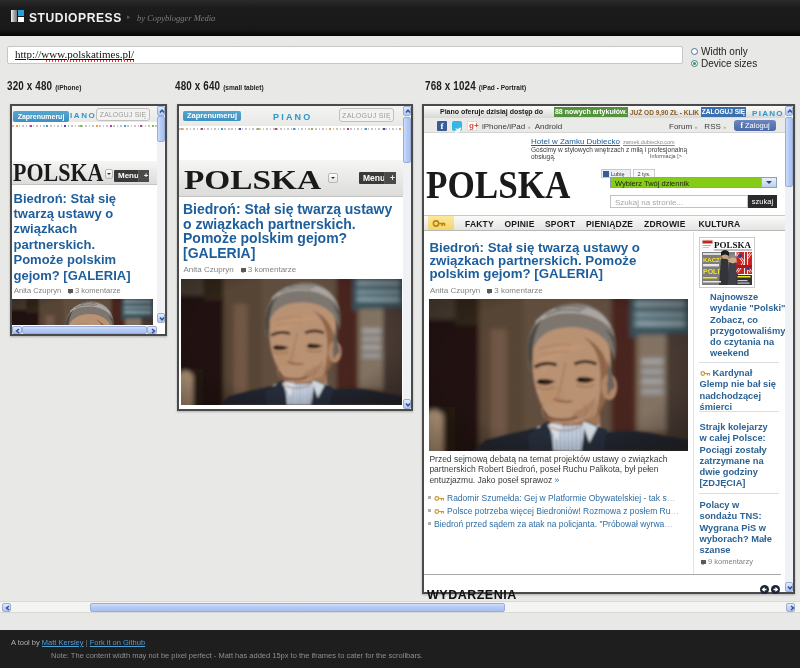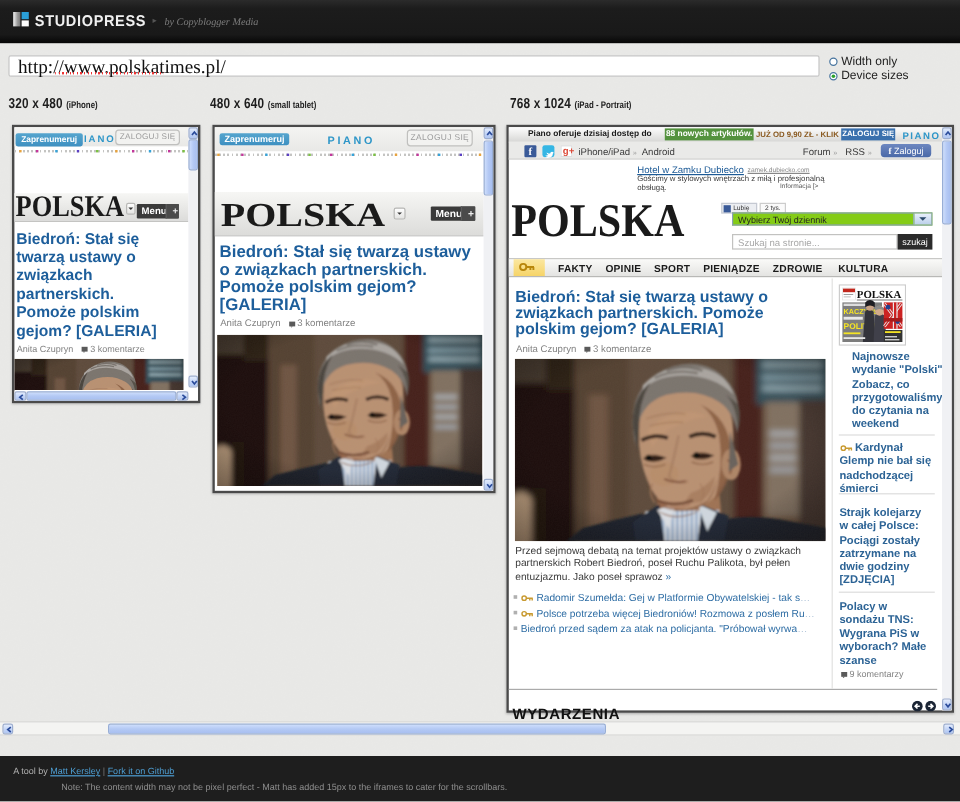--- a/index.html
+++ b/index.html
@@ -10,21 +10,21 @@
 #hdr{left:0;top:0;width:800px;height:36px;background:linear-gradient(#2b2b2b,#1c1c1c 20%,#191919 80%,#060606);}
 #hdr .logoicon{left:11px;top:10px;width:13px;height:12px;}
 #hdr .li-l{left:0;top:0;width:6px;height:12px;background:linear-gradient(90deg,#f4f4f4,#9a9a9a 60%,#777);}
 #hdr .li-tr{left:7px;top:0;width:6px;height:6px;background:#2a9fd8;}
 #hdr .li-br{left:7px;top:7px;width:6px;height:5px;background:#fdfdfd;}
 #sp-name{left:29px;top:10px;font-size:13px;font-weight:bold;letter-spacing:0.6px;color:#f0f0f0;transform:scaleX(0.93);transform-origin:0 0;}
 #sp-sep{left:127px;top:13px;font-size:7px;color:#555;}
 #sp-by{left:137px;top:12.5px;font-size:8.5px;font-style:italic;color:#7c7c7c;font-family:"Liberation Serif",serif;}
 
 #urlbox{left:7px;top:46px;width:674px;height:16px;background:#fff;border:1px solid #c6c6c6;border-radius:2px;}
-#urltext{left:15px;top:47.5px;font-family:"Liberation Serif",serif;font-size:16px;color:#111;}
+#urltext{left:15px;top:47.5px;font-family:"Liberation Serif",serif;font-size:11px;color:#111;text-decoration:underline;}
 #urlwavy{left:46px;top:60px;width:90px;height:2px;background:repeating-linear-gradient(90deg,#e33 0 1px,transparent 1px 3px);}
 .radio{width:5px;height:5px;border:1px solid #47749e;border-radius:50%;background:#fff;}
 #rad1{left:691px;top:48px;}
 #rad2{left:691px;top:60px;}
 #rad2 i{position:absolute;left:1px;top:1px;width:3px;height:3px;border-radius:50%;background:#2da12d;}
 .radlab{font-size:10px;color:#222;}
 #radlab1{left:701px;top:46px;}
 #radlab2{left:701px;top:58px;}
 
 .devlab{top:79px;font-size:12px;font-weight:bold;color:#1d1d1d;letter-spacing:0.2px;transform:scaleX(0.82);transform-origin:0 0;white-space:nowrap;}

